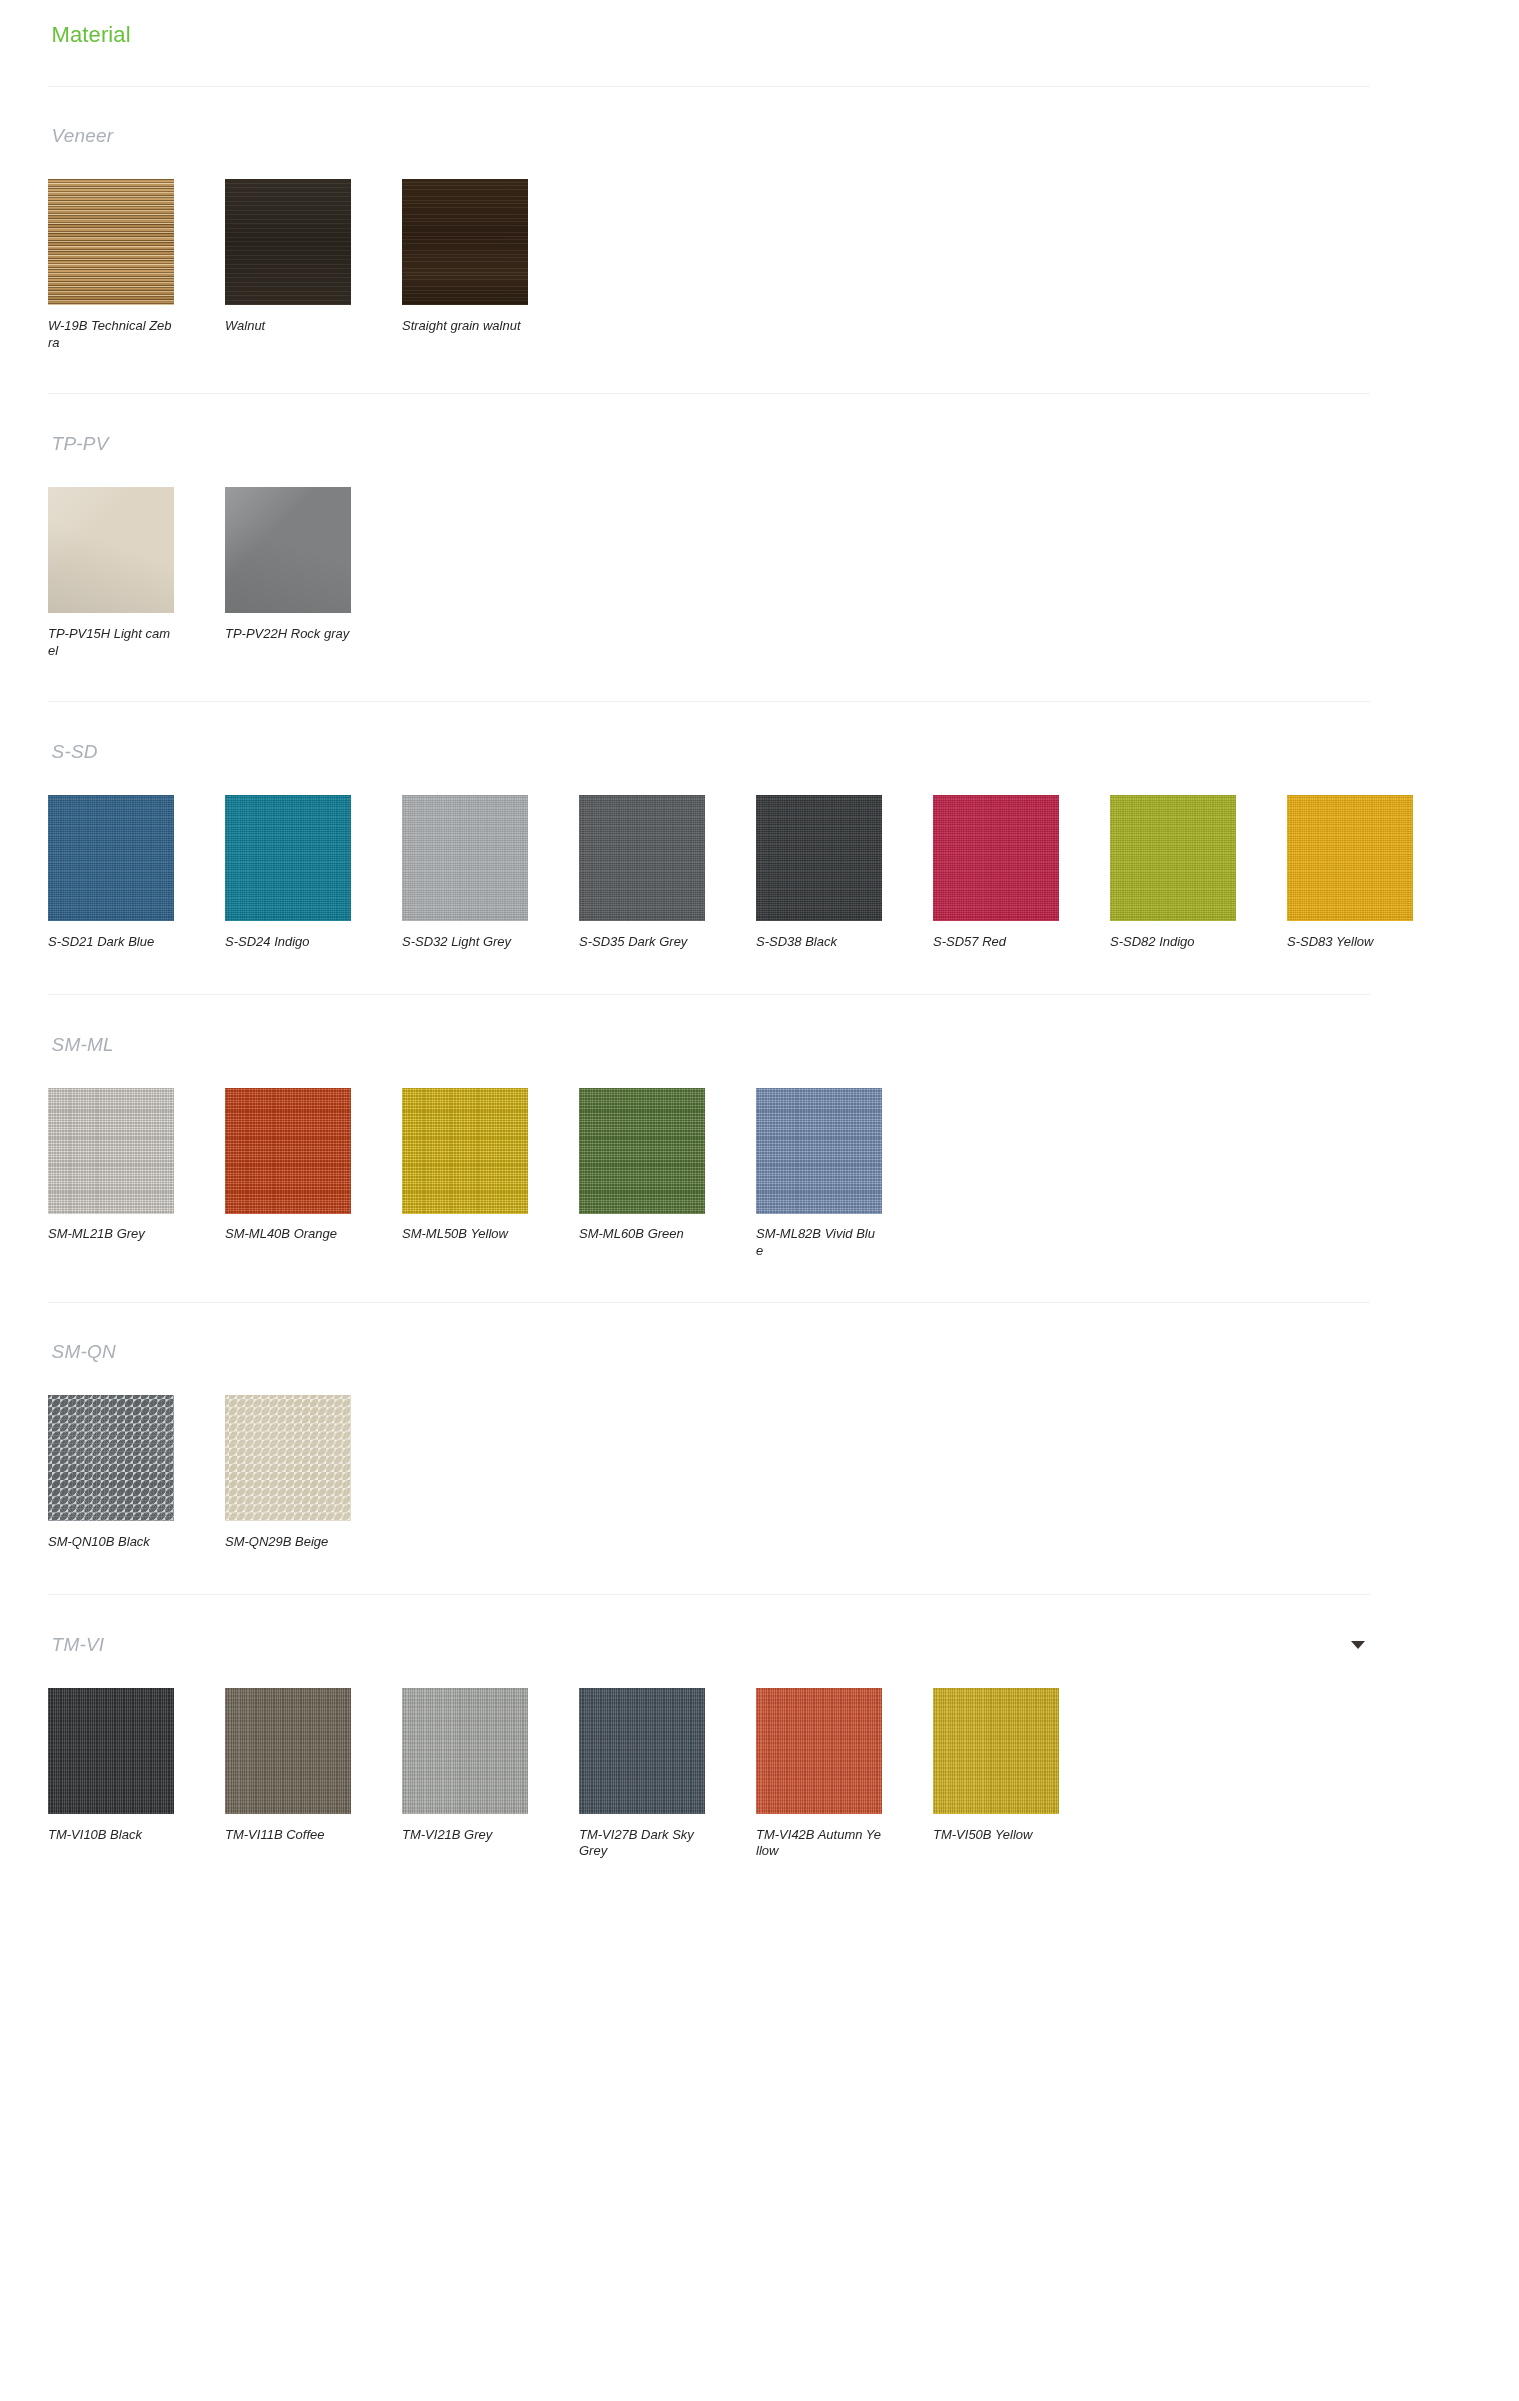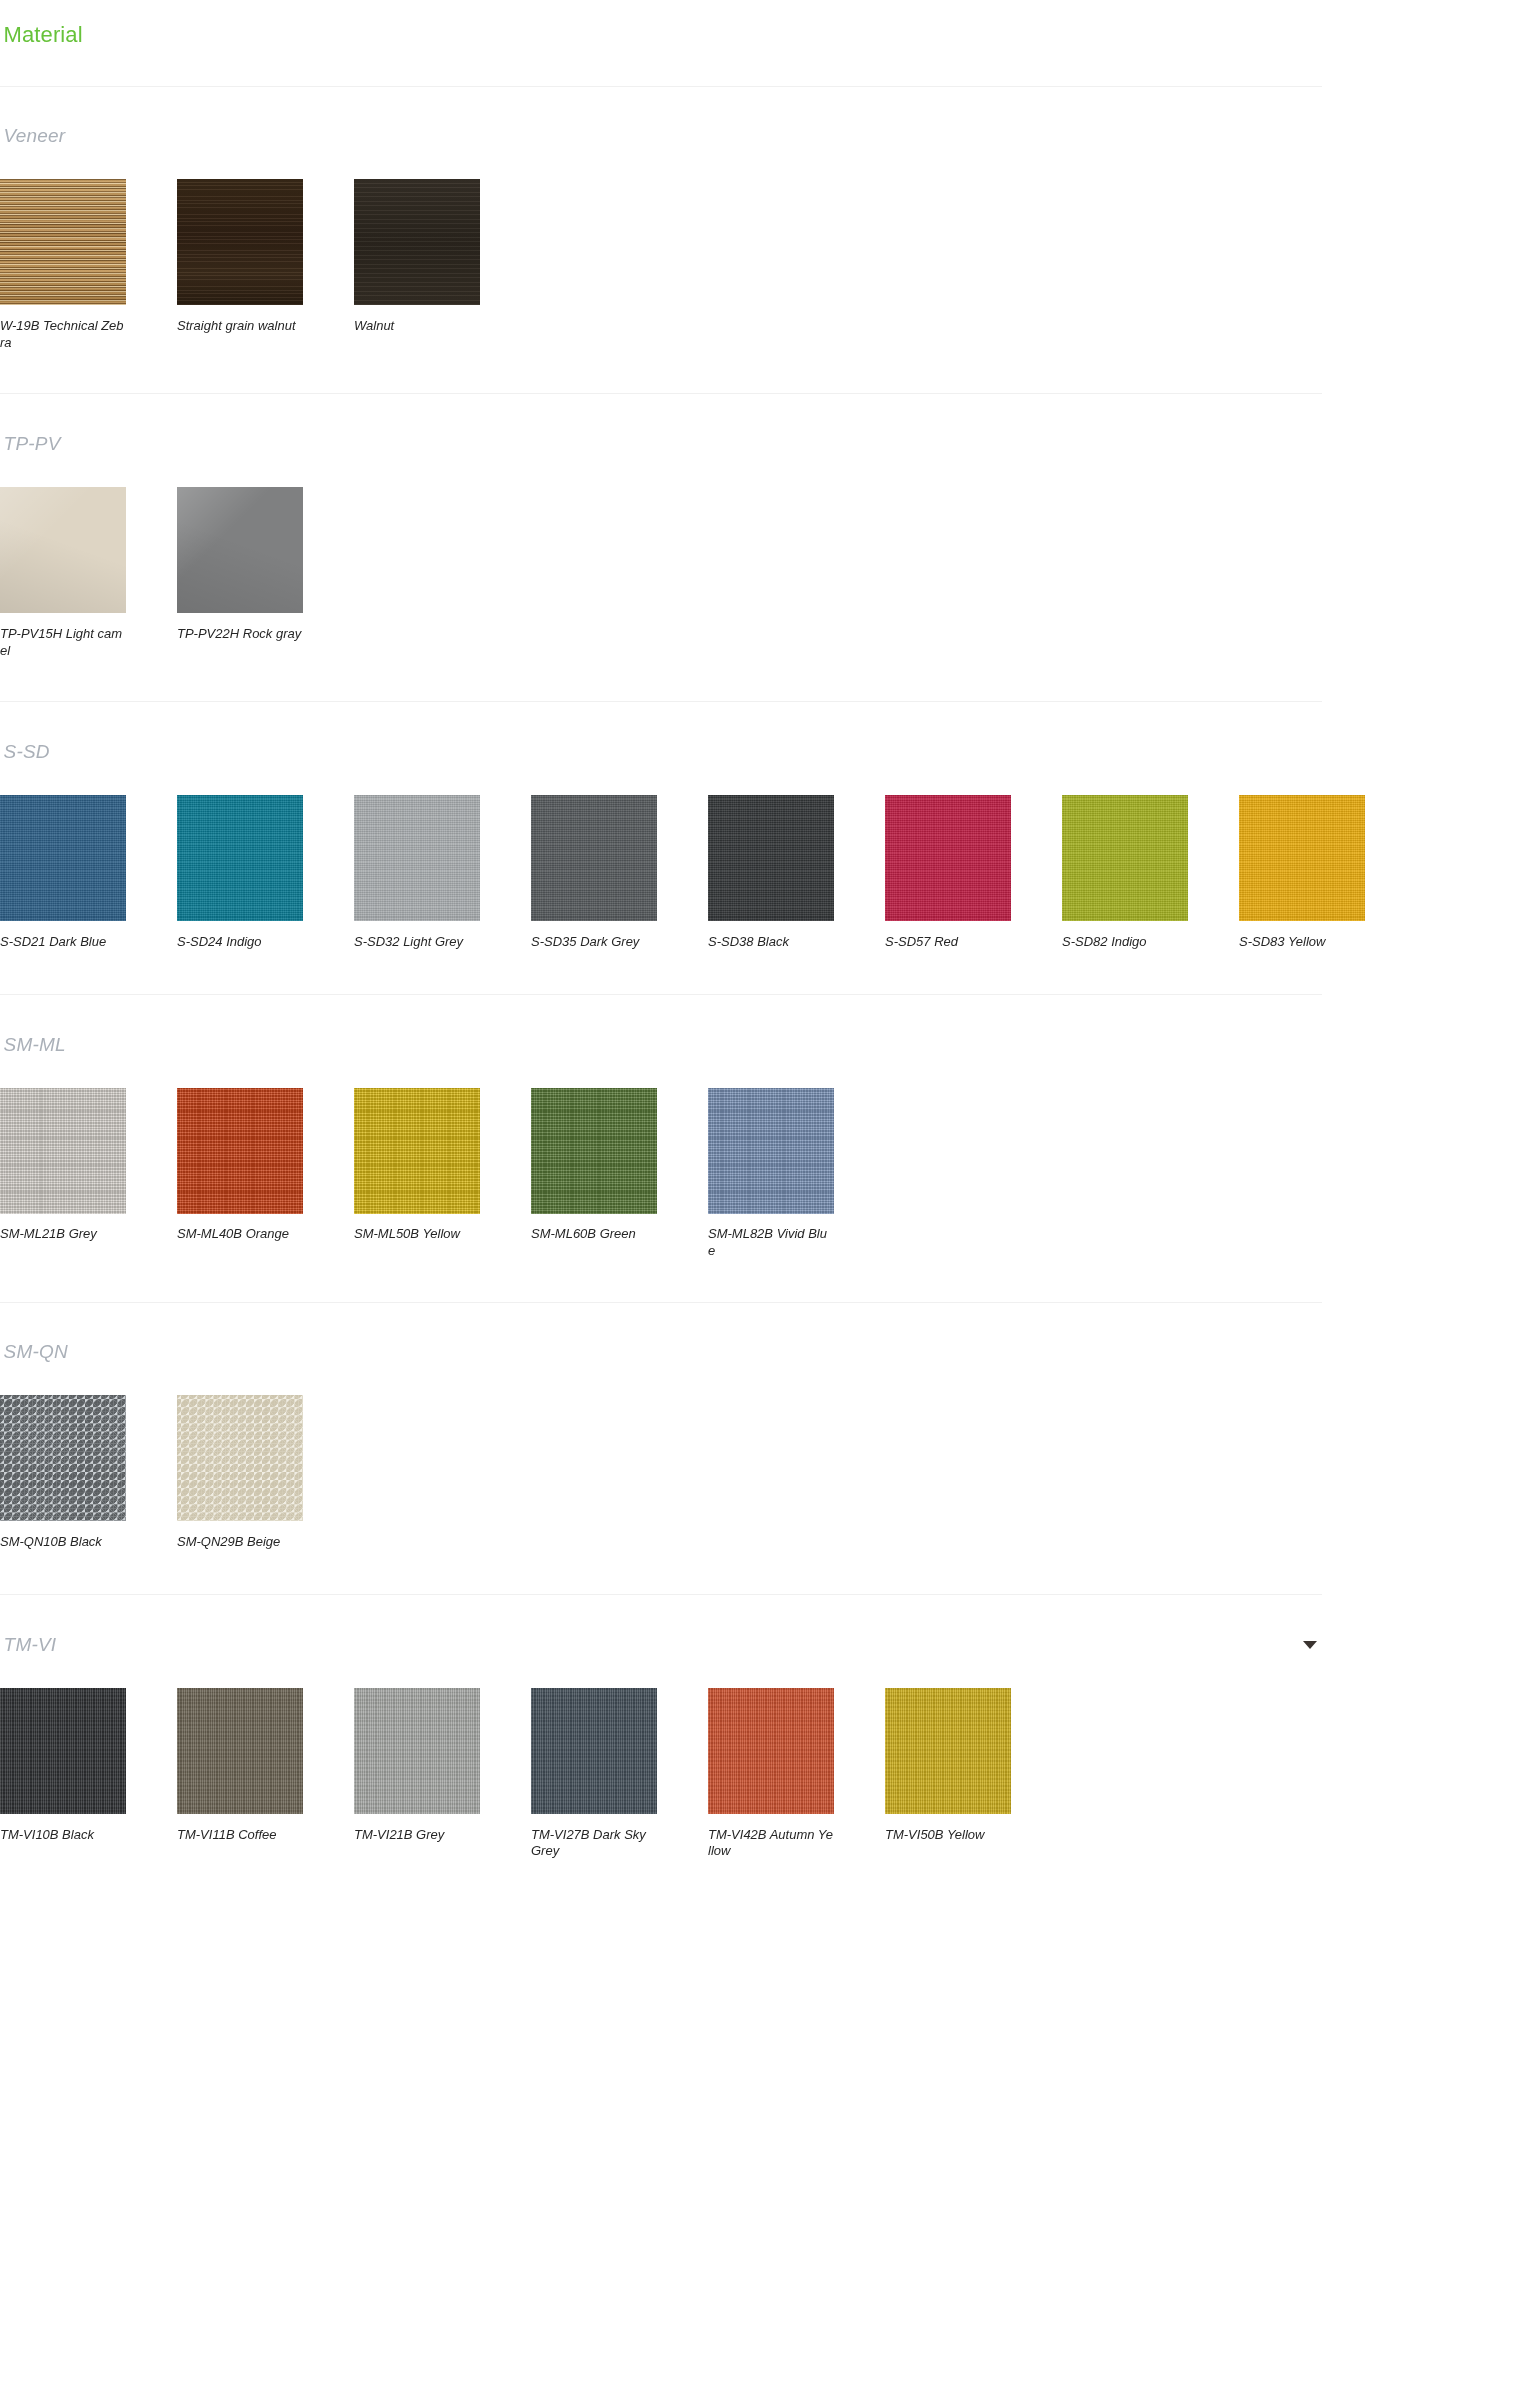--- a/index.html
+++ b/index.html
@@ -4,21 +4,21 @@
 <style>
   * { box-sizing: border-box; margin: 0; padding: 0; }
   html, body {
     width: 1520px;
     background: #ffffff;
     font-family: "Liberation Sans", sans-serif;
     -webkit-font-smoothing: antialiased;
   }
   body { padding: 0; }
 
-  .page { width: 1488px; position: relative; }
+  .page { width: 1488px; position: relative; padding-left: 48px; }
 
   
   .page-title {
     color: #67c23a;
     font-size: 22px;
     line-height: 1;
     padding: 23.5px 0 0 3.6px;
     letter-spacing: 0.1px;
   }
   .title-spacer { height: 40px; }
@@ -177,27 +177,27 @@
         <div class="section-sep"></div>
         <div class="section-head">
           <div class="section-name">Veneer</div>
         </div>
         <div class="swatch-row">
           <div class="swatch-cell">
             <div class="swatch-chip tex-wood-zebra"></div>
             <div class="swatch-label">W-19B Technical Zebra</div>
           </div>
           <div class="swatch-cell">
+            <div class="swatch-chip tex-wood-walnut"></div>
+            <div class="swatch-label">Walnut</div>
+          </div>
+          <div class="swatch-cell">
             <div class="swatch-chip tex-wood-straight"></div>
             <div class="swatch-label">Straight grain walnut</div>
           </div>
-          <div class="swatch-cell">
-            <div class="swatch-chip tex-wood-walnut"></div>
-            <div class="swatch-label">Walnut</div>
-          </div>
         </div>
         <div class="row-pad-bottom"></div>
       </div>
       <div class="section">
         <div class="section-sep"></div>
         <div class="section-head">
           <div class="section-name">TP-PV</div>
         </div>
         <div class="swatch-row">
           <div class="swatch-cell">

